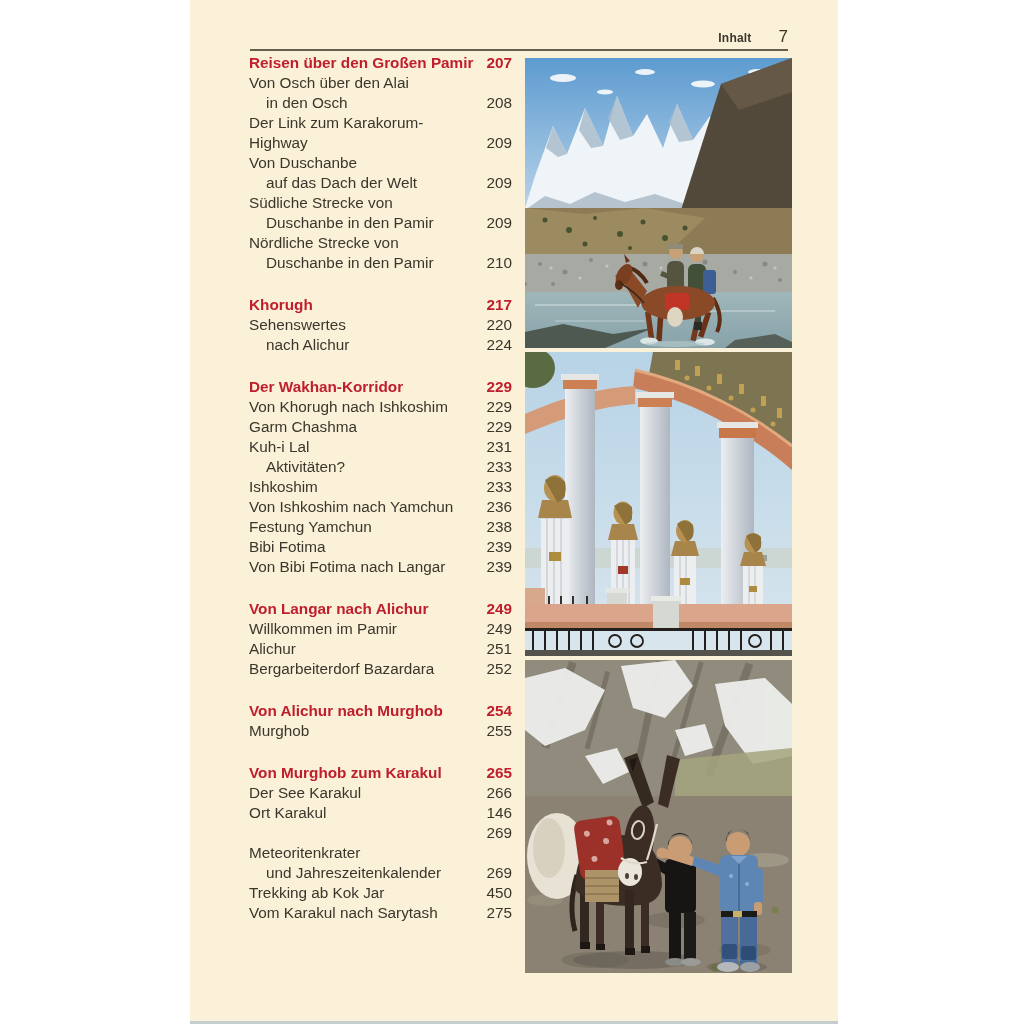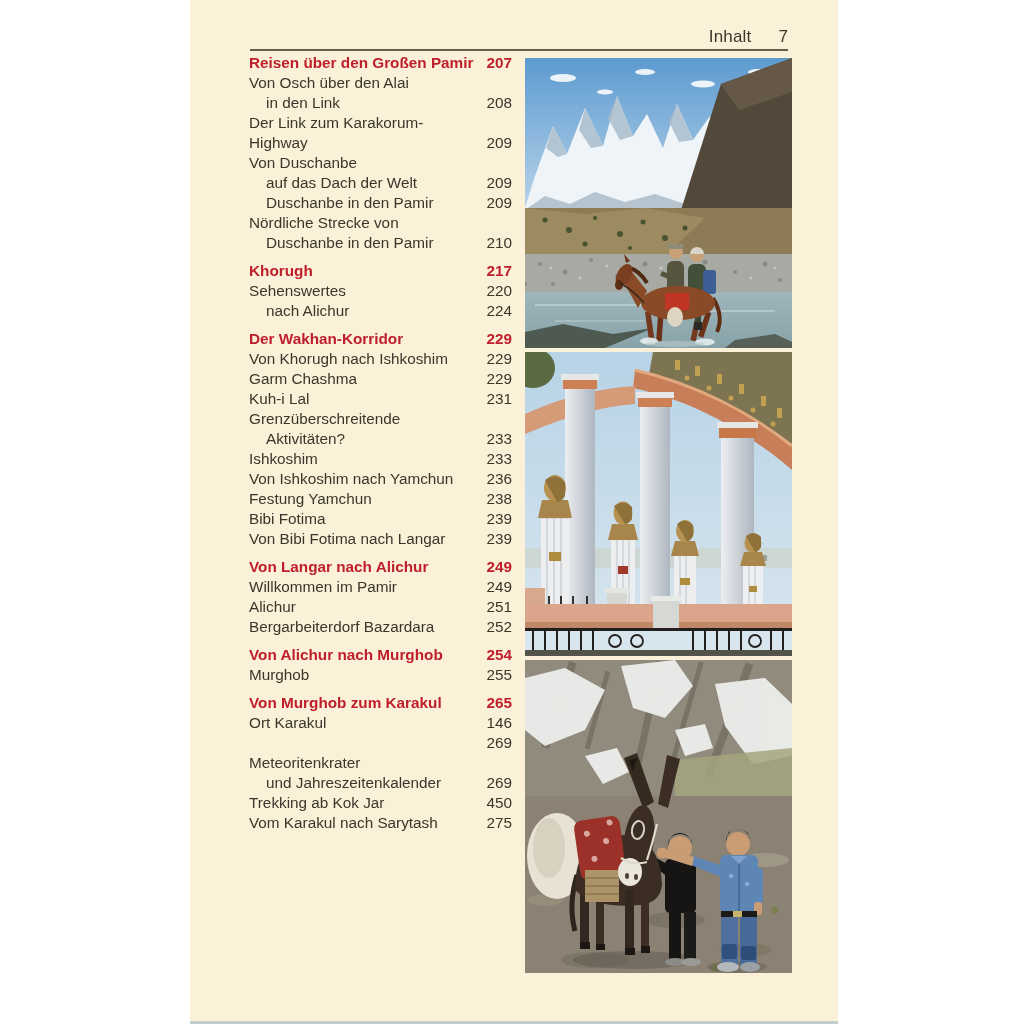--- a/index.html
+++ b/index.html
@@ -1,24 +1,24 @@
 <!DOCTYPE html>
 <html><head>
 <meta charset="utf-8">
 <style>
   html,body{margin:0;padding:0;}
   body{background:#ffffff;font-family:"Liberation Sans",sans-serif;}
   .screen{position:relative;width:1024px;height:1024px;background:#ffffff;overflow:hidden;}
   .book-page{position:absolute;left:190px;top:0;width:648px;height:1024px;background:#fbf1d9;}
   .page-header{position:absolute;top:27px;right:50px;display:flex;align-items:baseline;gap:27px;color:#3b362b;}
-  .header-title{font-weight:normal;font-size:17px;letter-spacing:.2px;margin-left:17px;}
+  .header-title{font-weight:bold;font-size:12px;letter-spacing:.2px;margin-left:17px;}
   .header-num{font-size:17px;}
   .header-rule{position:absolute;top:49px;left:60px;width:538px;height:2px;background:#665e4d;}
   .toc{position:absolute;left:59px;top:53px;width:263px;color:#3b362b;font-size:15.3px;}
-  .toc-section{margin-top:8px;}
+  .toc-section{margin-top:22px;}
   .toc-section:first-child{margin-top:0;}
   .toc-row{display:flex;line-height:20px;}
   .toc-row .lbl{white-space:nowrap;text-align:right;}
   .toc-row .num{margin-left:auto;padding-left:5px;}
   .toc-row.indent .lbl{padding-left:17px;}
   .toc-heading{color:#bf1e2c;font-weight:bold;}
   .photo{position:absolute;left:335px;width:267px;}
   #photo1{top:58px;height:290px;}
   #photo2{top:352px;height:304px;}
   #photo3{top:660px;height:313px;}
@@ -41,38 +41,42 @@
         <div class="toc-section">
           <div class="toc-row toc-heading">
             <span class="lbl">Reisen über den Großen Pamir</span>
             <span class="num">207</span>
           </div>
           <div class="toc-row">
             <span class="lbl">Von Osch über den Alai</span>
             <span class="num"></span>
           </div>
           <div class="toc-row indent">
-            <span class="lbl">in den Link</span>
+            <span class="lbl">in den Osch</span>
             <span class="num">208</span>
           </div>
           <div class="toc-row">
             <span class="lbl">Der Link zum Karakorum-</span>
             <span class="num"></span>
           </div>
           <div class="toc-row">
             <span class="lbl">Highway</span>
             <span class="num">209</span>
           </div>
           <div class="toc-row">
             <span class="lbl">Von Duschanbe</span>
             <span class="num"></span>
           </div>
           <div class="toc-row indent">
             <span class="lbl">auf das Dach der Welt</span>
             <span class="num">209</span>
+          </div>
+          <div class="toc-row">
+            <span class="lbl">Südliche Strecke von</span>
+            <span class="num"></span>
           </div>
           <div class="toc-row indent">
             <span class="lbl">Duschanbe in den Pamir</span>
             <span class="num">209</span>
           </div>
           <div class="toc-row">
             <span class="lbl">Nördliche Strecke von</span>
             <span class="num"></span>
           </div>
           <div class="toc-row indent">
@@ -104,24 +108,20 @@
             <span class="num">229</span>
           </div>
           <div class="toc-row">
             <span class="lbl">Garm Chashma</span>
             <span class="num">229</span>
           </div>
           <div class="toc-row">
             <span class="lbl">Kuh-i Lal</span>
             <span class="num">231</span>
           </div>
-          <div class="toc-row">
-            <span class="lbl">Grenzüberschreitende</span>
-            <span class="num"></span>
-          </div>
           <div class="toc-row indent">
             <span class="lbl">Aktivitäten?</span>
             <span class="num">233</span>
           </div>
           <div class="toc-row">
             <span class="lbl">Ishkoshim</span>
             <span class="num">233</span>
           </div>
           <div class="toc-row">
             <span class="lbl">Von Ishkoshim nach Yamchun</span>
@@ -165,20 +165,24 @@
           </div>
           <div class="toc-row">
             <span class="lbl">Murghob</span>
             <span class="num">255</span>
           </div>
         </div>
         <div class="toc-section">
           <div class="toc-row toc-heading">
             <span class="lbl">Von Murghob zum Karakul</span>
             <span class="num">265</span>
+          </div>
+          <div class="toc-row">
+            <span class="lbl">Der See Karakul</span>
+            <span class="num">266</span>
           </div>
           <div class="toc-row">
             <span class="lbl">Ort Karakul</span>
             <span class="num">146</span>
           </div>
           <div class="toc-row">
             <span class="num">269</span>
           </div>
           <div class="toc-row">
             <span class="lbl">Meteoritenkrater</span>

